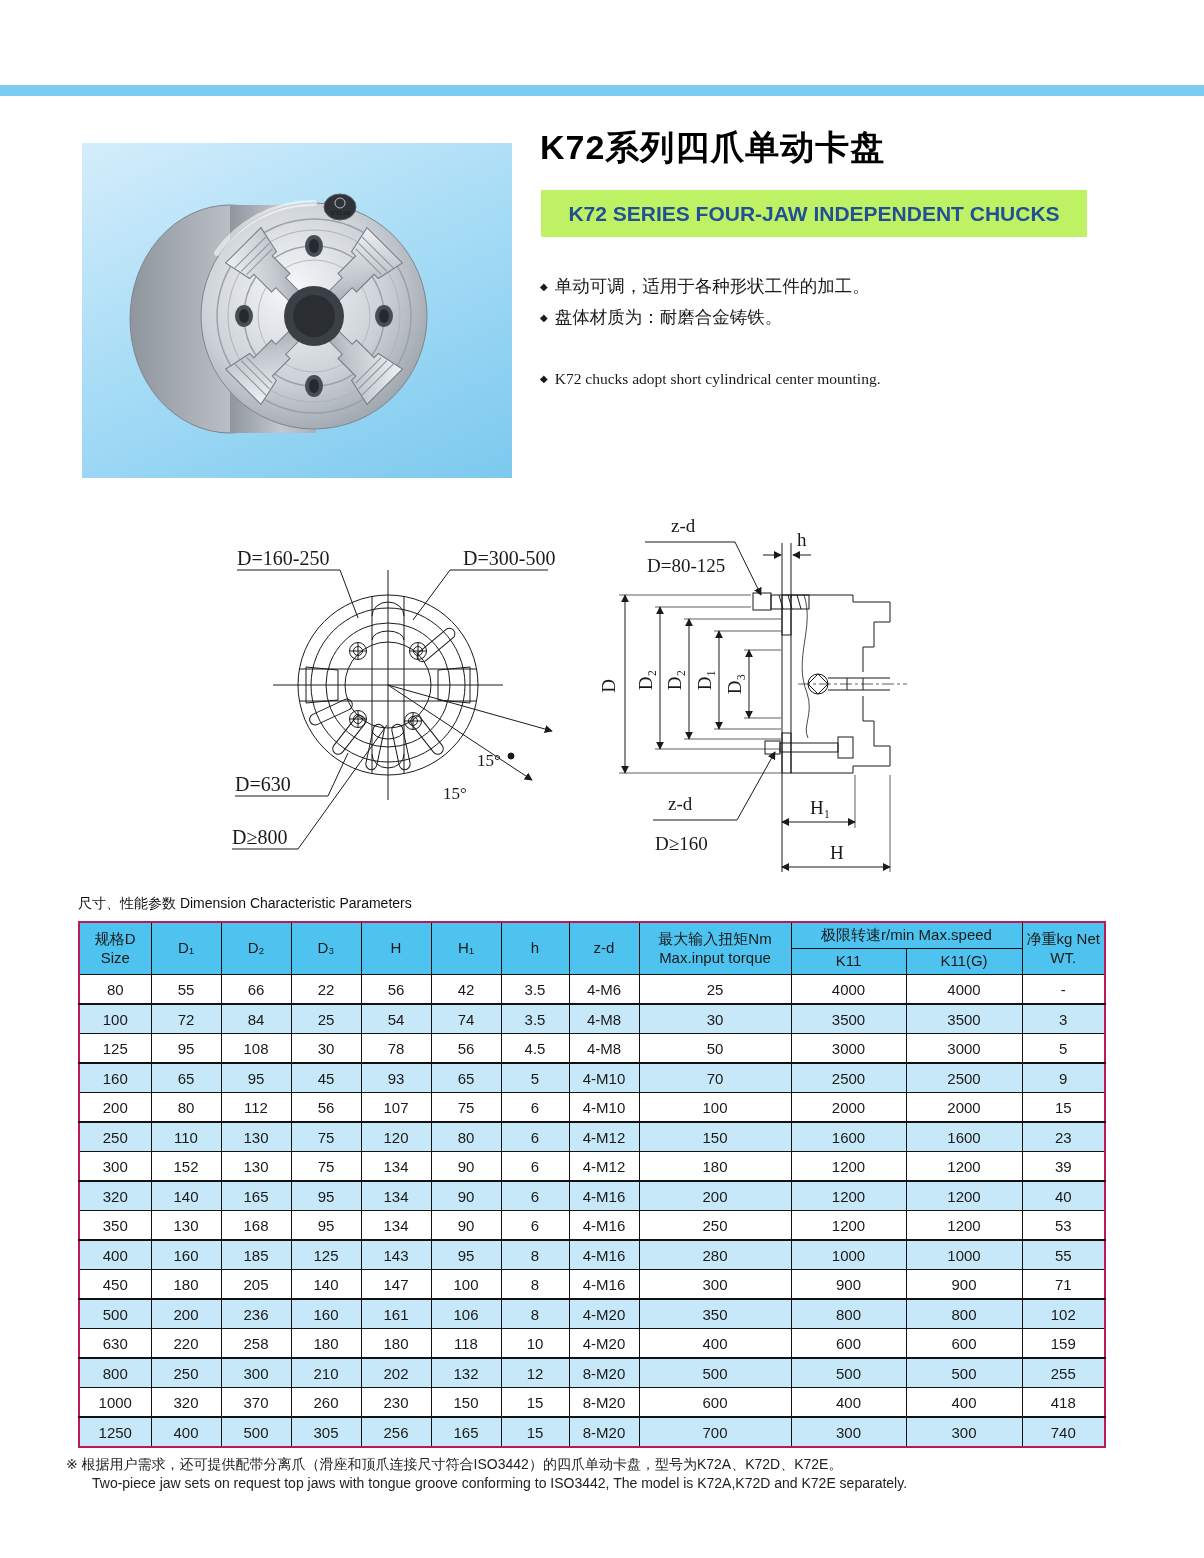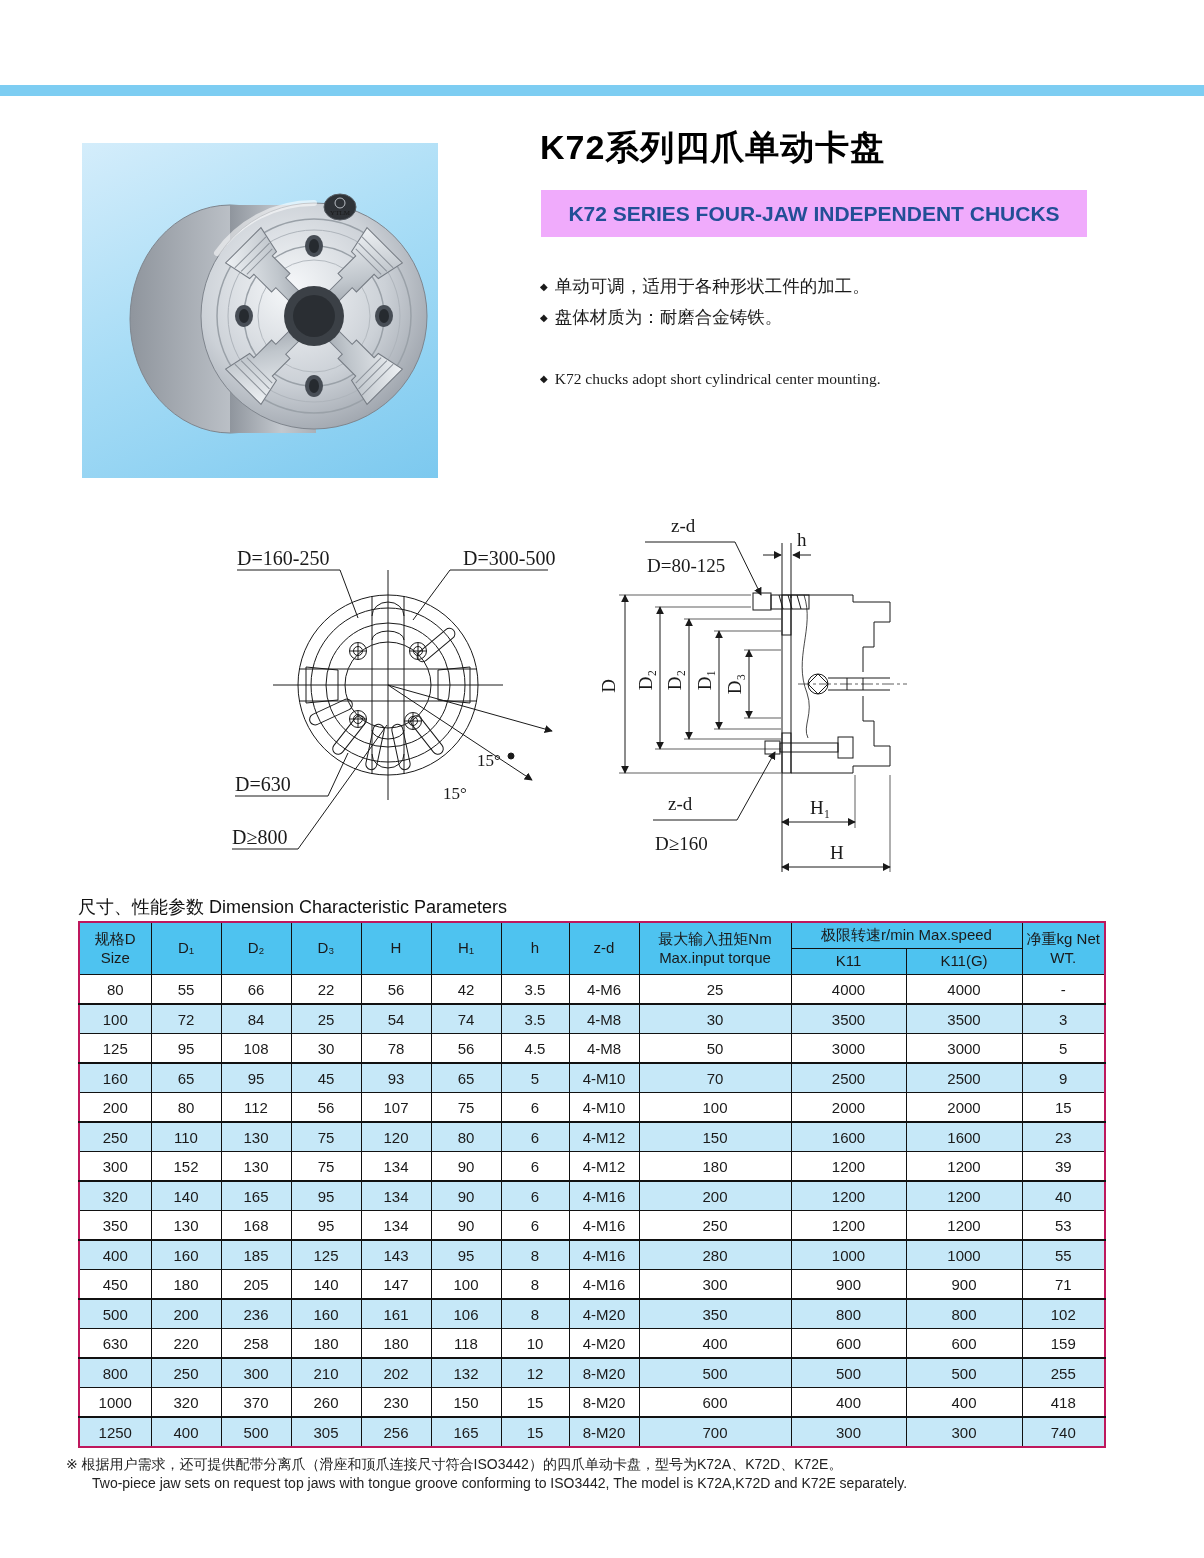--- a/index.html
+++ b/index.html
@@ -1,33 +1,33 @@
 <!DOCTYPE html>
 <html><head>
 <meta charset="utf-8">
 <style>
   html,body{margin:0;padding:0;background:#e8e8e8;}
   .page{position:relative;width:1204px;height:1558px;background:#ffffff;margin:0 auto;overflow:hidden;
         font-family:"Liberation Sans","DejaVu Sans",sans-serif;color:#1a1a1a;}
   .top-bar{position:absolute;left:0;top:85px;width:1204px;height:11px;background:#7DCDF2;}
-  .photo-panel{position:absolute;left:82px;top:143px;width:356px;height:335px;
+  .photo-panel{position:absolute;left:82px;top:143px;width:430px;height:335px;
                background:linear-gradient(155deg,#d4edfb 0%,#a9ddf6 45%,#7cc9ef 100%);}
   .page-title{position:absolute;left:540px;top:125px;width:560px;font-size:34px;font-weight:bold;
               color:#000000;letter-spacing:1px;white-space:nowrap;}
-  .banner{position:absolute;left:541px;top:190px;width:546px;height:47px;background:#f0abfc;
+  .banner{position:absolute;left:541px;top:190px;width:546px;height:47px;background:#bef264;
           display:flex;align-items:center;justify-content:center;font-size:21px;font-weight:bold;color:#224F96;}
   ul.features{list-style:none;margin:0;padding:0;position:absolute;left:540px;width:556px;}
   ul.features li{padding-left:16px;text-indent:-16px;}
   ul.features li::before{content:"◆";font-size:10px;margin-right:7px;position:relative;top:-2px;}
   ul.features-cn{top:272px;font-size:17.5px;line-height:28px;}
   ul.features-en{top:368px;font-size:15.5px;line-height:22px;font-family:Liberation Serif, serif;}
   .diag{position:absolute;}
   .diag-left{left:180px;top:518px;width:420px;height:365px;}
   .diag-right{left:585px;top:498px;width:430px;height:400px;}
-  .section-title{position:absolute;left:78px;top:895px;font-size:18px;color:#111;}
+  .section-title{position:absolute;left:78px;top:895px;font-size:14px;color:#111;}
   .tablewrap{position:absolute;left:78px;top:921px;}
   table.params{border-collapse:collapse;table-layout:fixed;width:1026px;font-size:15px;border:2px solid #be185d;}
   table.params th,table.params td{border:1px solid #111;text-align:center;padding:0 2px;vertical-align:middle;}
   table.params thead th{background:#4EC3F0;font-weight:normal;line-height:1.25;height:25px;}
   table.params tbody td{height:28px;background:#ffffff;}
   table.params tbody tr.alt td{background:#C6E8F8;border-top:2px solid #111;}
   .footnotes{position:absolute;left:66px;top:1455px;font-size:14px;line-height:19px;color:#222;}
   .footnotes .fn2{padding-left:26px;}
   svg text{font-family:"Liberation Serif","DejaVu Serif",serif;fill:#1a1a1a;}
 </style>

